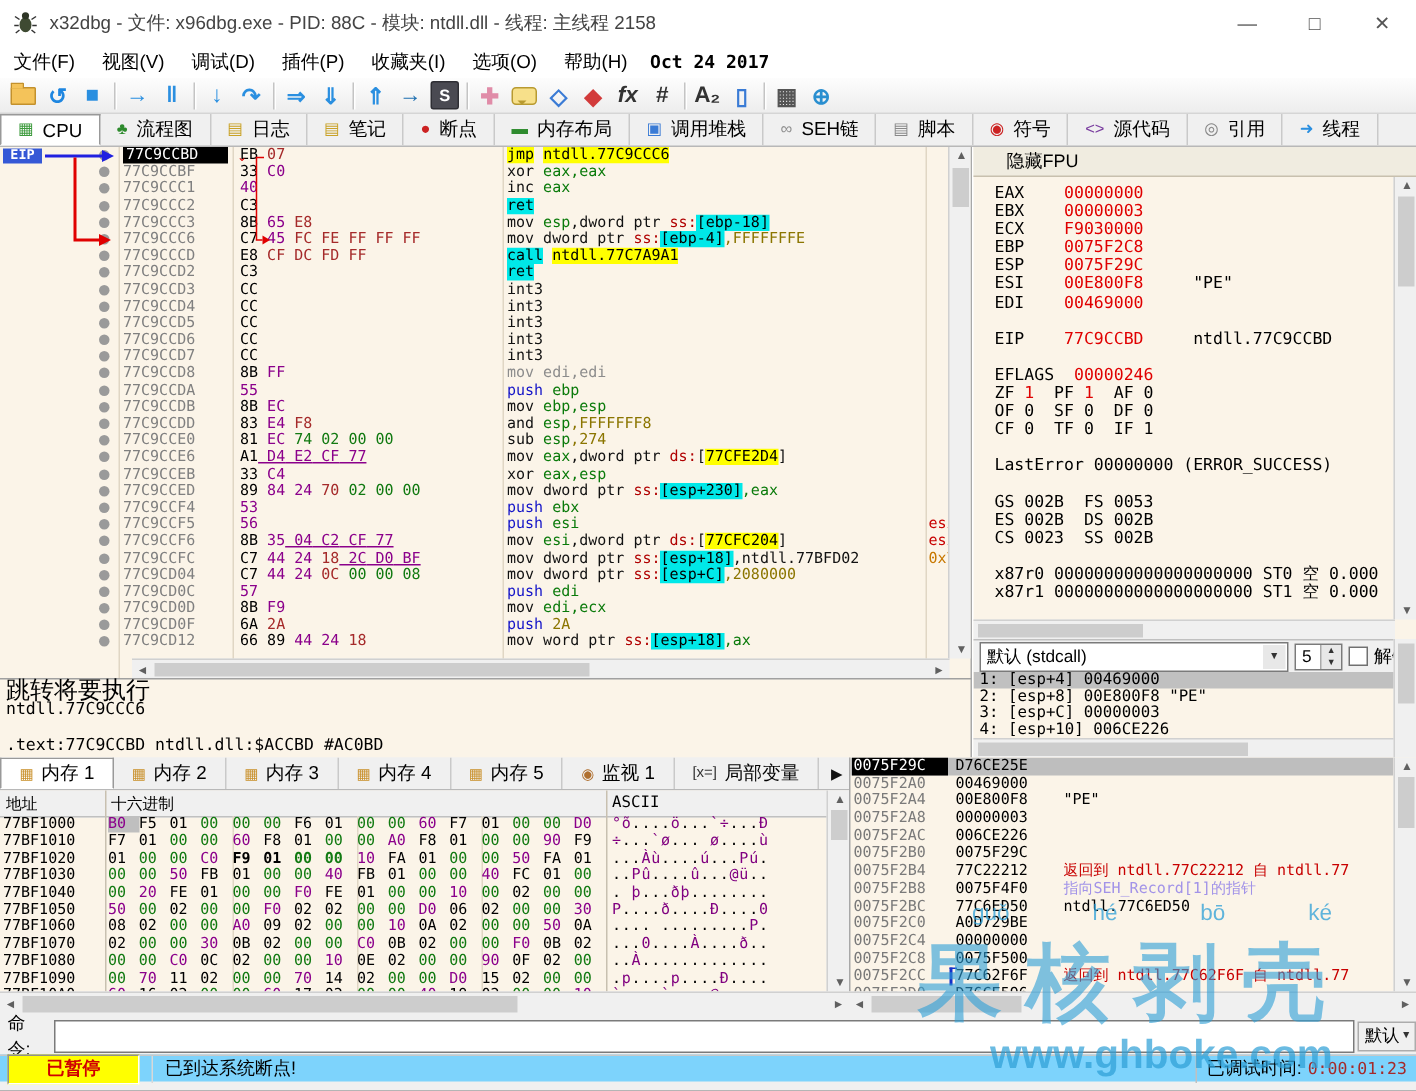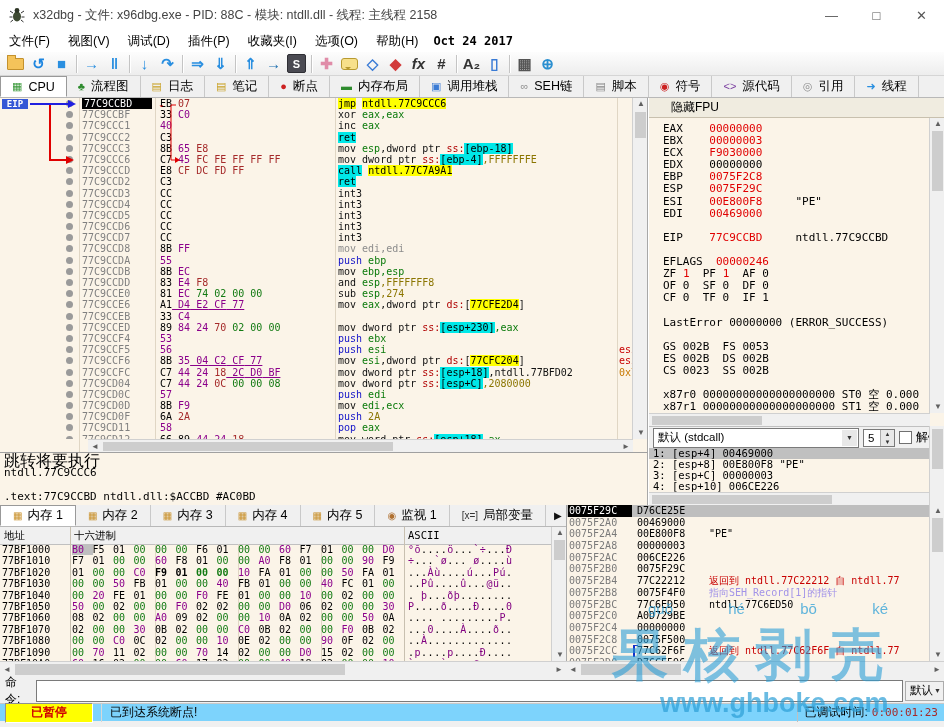--- a/index.html
+++ b/index.html
@@ -392,20 +392,21 @@
         <div class="drow">
           <span class="dot"></span>
           <span class="addr">77C9CCE6</span>
           <span class="bytes"><span class="y-k">A1</span><span class="y-u"> D4</span><span class="y-u"> E2</span><span class="y-u"> CF</span><span class="y-u"> 77</span></span>
           <span class="instr"><span class="t-m">mov</span><span class="t-r"> eax</span><span class="t-m">,dword ptr </span><span class="t-s">ds:</span><span class="t-m">[</span><span class="t-hy">77CFE2D4</span><span class="t-m">]</span></span>
         </div>
         <div class="drow">
           <span class="dot"></span>
           <span class="addr">77C9CCEB</span>
           <span class="bytes"><span class="y-k">33</span><span class="y-p"> C4</span></span>
+          <span class="instr"><span class="t-m">xor</span><span class="t-r"> eax,esp</span></span>
         </div>
         <div class="drow">
           <span class="dot"></span>
           <span class="addr">77C9CCED</span>
           <span class="bytes"><span class="y-k">89</span><span class="y-p"> 84</span><span class="y-p"> 24</span><span class="y-m"> 70</span><span class="y-z"> 02</span><span class="y-z"> 00</span><span class="y-z"> 00</span></span>
           <span class="instr"><span class="t-m">mov</span><span class="t-m"> dword ptr </span><span class="t-s">ss:</span><span class="t-hb">[esp+230]</span><span class="t-r">,eax</span></span>
         </div>
         <div class="drow">
           <span class="dot"></span>
           <span class="addr">77C9CCF4</span>
@@ -449,26 +450,20 @@
           <span class="dot"></span>
           <span class="addr">77C9CD0D</span>
           <span class="bytes"><span class="y-k">8B</span><span class="y-p"> F9</span></span>
           <span class="instr"><span class="t-m">mov</span><span class="t-r"> edi,ecx</span></span>
         </div>
         <div class="drow">
           <span class="dot"></span>
           <span class="addr">77C9CD0F</span>
           <span class="bytes"><span class="y-k">6A</span><span class="y-m"> 2A</span></span>
           <span class="instr"><span class="t-b">push</span><span class="t-n"> 2A</span></span>
-        </div>
-        <div class="drow">
-          <span class="dot"></span>
-          <span class="addr">77C9CD11</span>
-          <span class="bytes"><span class="y-p">58</span></span>
-          <span class="instr"><span class="t-b">pop</span><span class="t-r"> eax</span></span>
         </div>
         <div class="drow">
           <span class="dot"></span>
           <span class="addr">77C9CD12</span>
           <span class="bytes"><span class="y-k">66</span><span class="y-k"> 89</span><span class="y-p"> 44</span><span class="y-p"> 24</span><span class="y-m"> 18</span></span>
           <span class="instr"><span class="t-m">mov</span><span class="t-m"> word ptr </span><span class="t-s">ss:</span><span class="t-hb">[esp+18]</span><span class="t-r">,ax</span></span>
         </div>
       </div>
     <div class="colsep" style="left:79px"></div>
     <div class="colsep" style="left:155px"></div>
@@ -495,21 +490,20 @@
       <div class="thumb" style="left:15px;top:2px;width:290px;height:9px"></div>
     </div>
   </div>
 
   <div class="panel regs">
     <div class="reg-header">隐藏FPU</div>
     <div class="reg-lines" id="reglines">
         <div class="rline"><span class="t-k">EAX    </span><span class="t-v">00000000</span></div>
         <div class="rline"><span class="t-k">EBX    </span><span class="t-v">00000003</span></div>
         <div class="rline"><span class="t-k">ECX    </span><span class="t-v">F9030000</span></div>
-        <div class="rline"><span class="t-k">EDX    </span><span class="t-k">00000000</span></div>
         <div class="rline"><span class="t-k">EBP    </span><span class="t-v">0075F2C8</span></div>
         <div class="rline"><span class="t-k">ESP    </span><span class="t-v">0075F29C</span></div>
         <div class="rline"><span class="t-k">ESI    </span><span class="t-v">00E800F8</span><span class="t-k">     "PE"</span></div>
         <div class="rline"><span class="t-k">EDI    </span><span class="t-v">00469000</span></div>
         <div class="rline">&nbsp;</div>
         <div class="rline"><span class="t-k">EIP    </span><span class="t-v">77C9CCBD</span><span class="t-k">     ntdll.77C9CCBD</span></div>
         <div class="rline">&nbsp;</div>
         <div class="rline"><span class="t-k">EFLAGS  </span><span class="t-v">00000246</span></div>
         <div class="rline"><span class="t-k">ZF </span><span class="t-v">1</span><span class="t-k">  PF </span><span class="t-v">1</span><span class="t-k">  AF 0</span></div>
         <div class="rline"><span class="t-k">OF 0  SF 0  DF 0</span></div>

